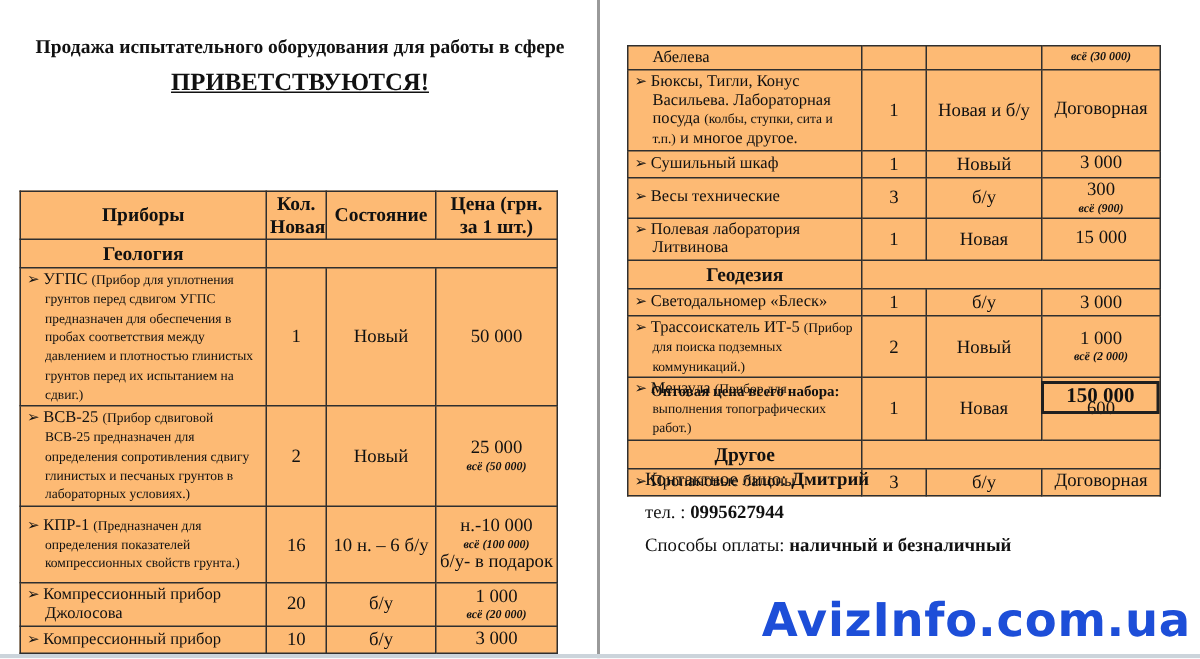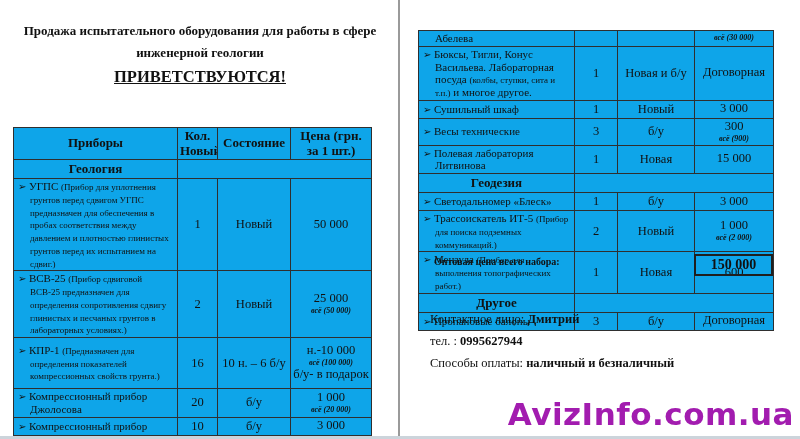--- a/index.html
+++ b/index.html
@@ -10,21 +10,21 @@
   .vdivider{position:absolute;left:398px;top:0;width:2px;height:439px;background:#9a9a9a;}
   .bottomrule{position:absolute;left:0;top:436px;width:800px;height:3px;background:#ccd4db;}
 
   
   .header{position:absolute;left:0;top:20px;width:400px;text-align:center;}
   .title{font-size:13px;font-weight:bold;line-height:22px;}
   .subtitle{font-size:16.5px;font-weight:bold;text-decoration:underline;line-height:26px;}
   .subtitle.first{margin-top:6px;}
 
   
-  .tbl{border-collapse:collapse;table-layout:fixed;background:#0ea5e9;}
+  .tbl{border-collapse:collapse;table-layout:fixed;background:#fdba74;}
   .tbl td,.tbl th{border:1px solid #2f2f2f;padding:1px 2px;vertical-align:middle;overflow:hidden;}
   .tbl th{font-size:13px;font-weight:bold;text-align:center;line-height:1.12;}
   .tbl-left{position:absolute;left:13px;top:127px;width:358px;}
   .tbl-right{position:absolute;left:0;top:0;width:355px;}
   td.cn{font-size:11px;line-height:1.16;padding:1px 3px 1px 16px;text-indent:-12px;text-align:left;}
   td.cn.ind{text-indent:0;}
   .blt{font-size:10px;}
   .desc{font-size:9px;}
   td.cq,td.cs{font-size:12.5px;text-align:center;}
   td.cp{font-size:12.5px;text-align:center;line-height:1.1;}
@@ -40,47 +40,46 @@
                font-weight:bold;font-size:14px;padding:1px 12px;}
 
   
   .contact{position:absolute;left:430px;top:313px;font-size:12.5px;line-height:13px;}
   .contact .line{margin-bottom:9px;}
   .contact .val{font-weight:bold;}
 
   
   .watermark{position:absolute;left:414px;top:396px;width:380px;text-align:right;white-space:nowrap;
              font-family:"DejaVu Sans","Liberation Sans",sans-serif;font-weight:bold;
-             font-size:31px;color:#a21caf;letter-spacing:0.5px;}
+             font-size:31px;color:#1d4ed8;letter-spacing:0.5px;}
 </style>
 </head>
 <body>
 
 <div class="canvas">
 
   <div class="vdivider"></div>
   <div class="bottomrule"></div>
 
   <div class="header">
     <div class="title">Продажа испытательного оборудования для работы в сфере</div>
-    <div class="title">инженерной геологии</div>
     <div class="subtitle">ПРИВЕТСТВУЮТСЯ!</div>
   </div>
 
   <table class="tbl tbl-left">
     <colgroup>
         <col style="width:164px">
         <col style="width:40px">
         <col style="width:73px">
         <col style="width:81px">
       </colgroup>
     <thead>
       <tr style="height:31px">
         <th>Приборы</th>
-        <th>Кол. Новый</th>
+        <th>Кол. Новая</th>
         <th>Состояние</th>
         <th>Цена (грн. за 1 шт.)</th>
       </tr>
     </thead>
     <tbody>
         <tr style="height: 17px;">
           <td class="sec">Геология</td>
           <td colspan="3"></td>
         </tr>
         <tr style="height: 77px;">

